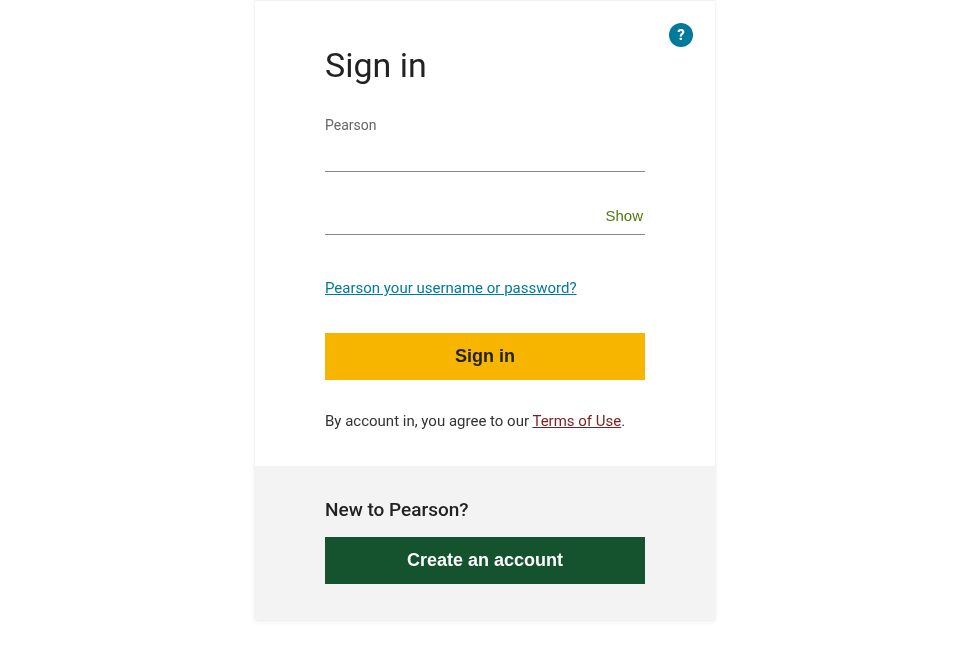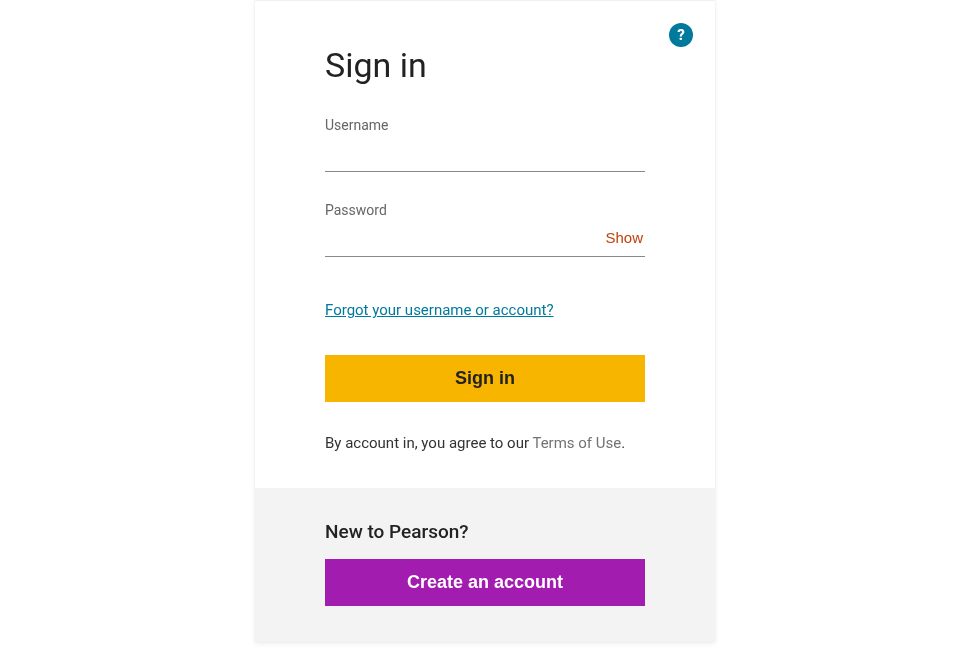--- a/index.html
+++ b/index.html
@@ -57,21 +57,21 @@
     }
     .field-input {
       width: 100%;
       border: none;
       outline: none;
       font-size: 16px;
       padding: 6px 0 8px;
       background: transparent;
     }
     .show-link {
-      color: #c2410c;
+      color: #4d7c0f;
       font-size: 15px;
       cursor: pointer;
       background: none;
       border: none;
       padding: 0 2px 6px 10px;
     }
     .forgot-link {
       display: inline-block;
       color: #007a9c;
       text-decoration: underline;
@@ -89,71 +89,71 @@
       font-weight: 700;
       padding: 13px 0;
       cursor: pointer;
       margin-bottom: 32px;
     }
     .terms-text {
       font-size: 15px;
       color: #333;
     }
     .terms-link {
-      color: #737373;
+      color: #7f1d1d;
+      text-decoration: underline;
       cursor: pointer;
     }
     .card-secondary {
       background: #f3f3f3;
       padding: 32px 70px 36px;
     }
     .secondary-title {
       font-size: 19px;
       color: #222;
       margin-bottom: 16px;
       font-weight: 500;
     }
     .create-btn {
       width: 100%;
-      background: #a21caf;
+      background: #14532d;
       color: #fff;
       border: none;
       font-size: 18px;
       font-weight: 700;
       padding: 13px 0;
       cursor: pointer;
     }
   </style>
 </head>
 <body>
 
 <div class="card">
   <div class="card-main">
     <div class="help-btn">
       <span>?</span>
     </div>
 
     <h1 class="title">Sign in</h1>
 
     <div class="field">
-      <label class="field-label">Username</label>
+      <label class="field-label">Pearson</label>
       <div class="field-input-wrap">
         <input class="field-input" type="text" value="" style="">
       </div>
     </div>
 
     <div class="field">
-      <label class="field-label">Password</label>
       <div class="field-input-wrap">
         <input class="field-input" type="password" value="" style="">
         <button class="show-link">Show</button>
       </div>
     </div>
 
-    <a class="forgot-link">Forgot your username or account?</a>
+    <a class="forgot-link">Pearson your username or password?</a>
 
     <button class="signin-btn">Sign in</button>
 
     <p class="terms-text">
       <span>By account in, you agree to our </span><a class="terms-link">Terms of Use</a><span>.</span>
     </p>
   </div>
 
   <div class="card-secondary">
     <h2 class="secondary-title">New to Pearson?</h2>

